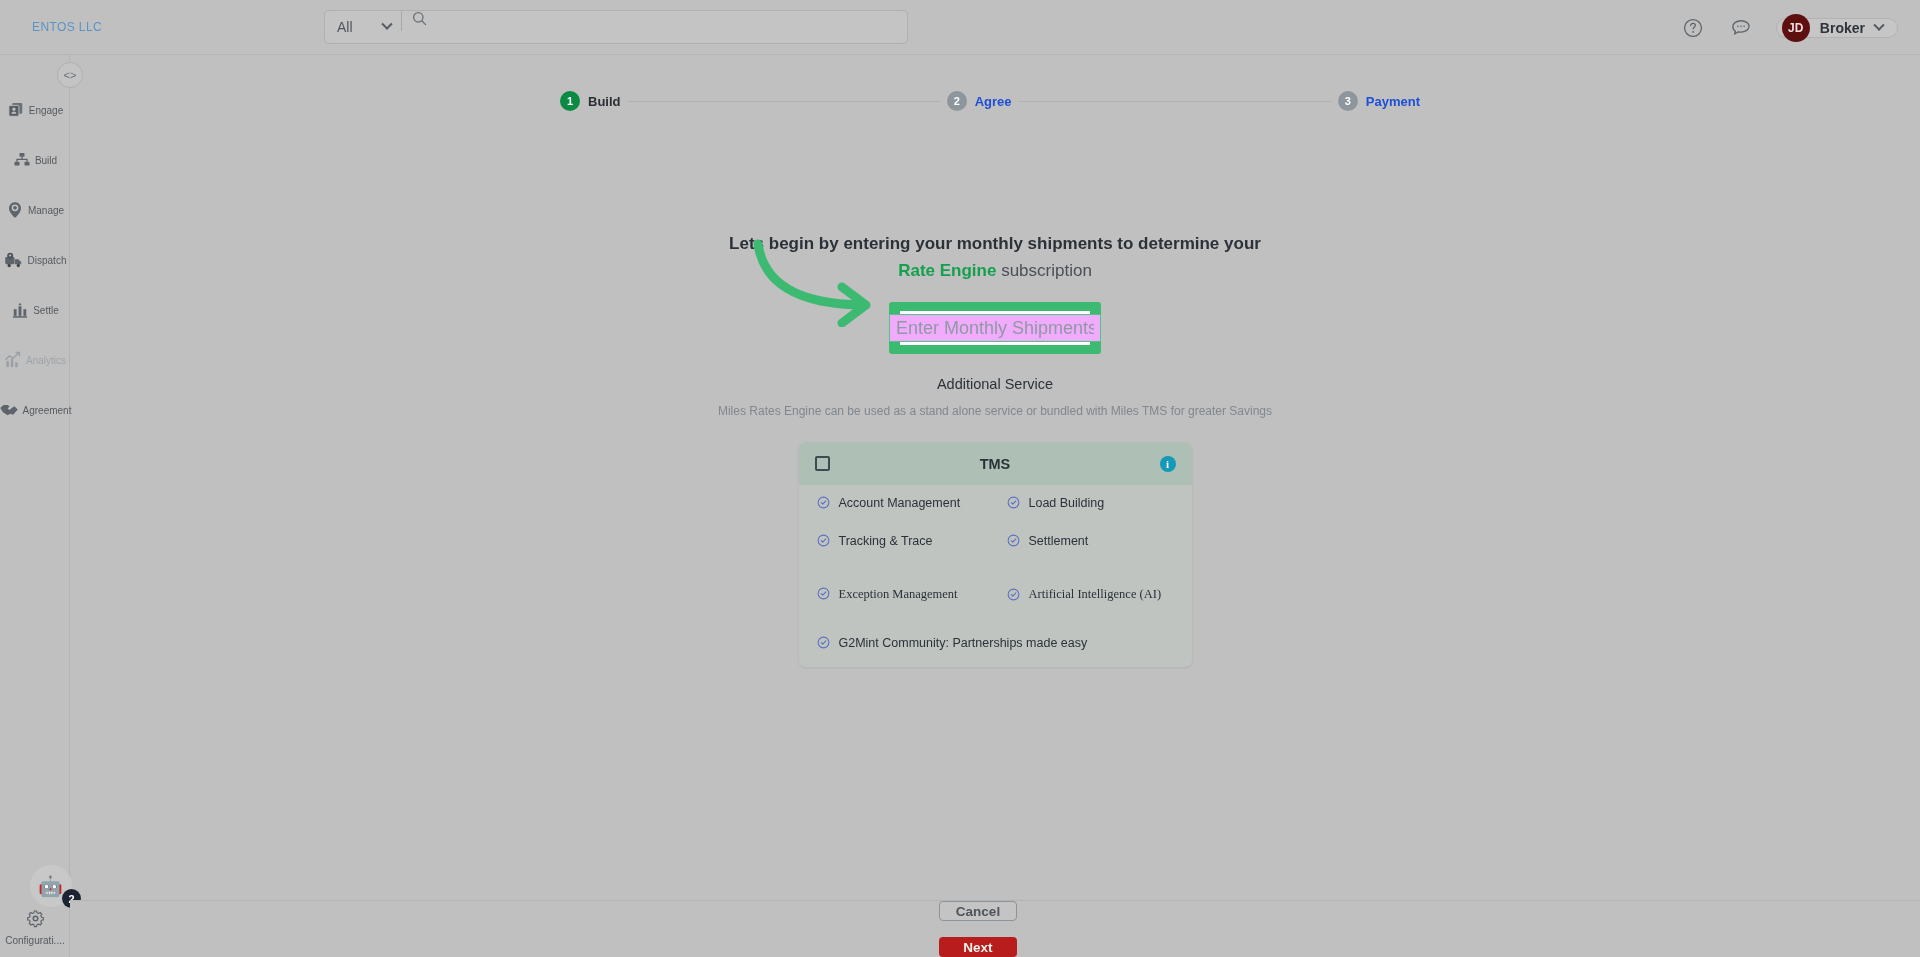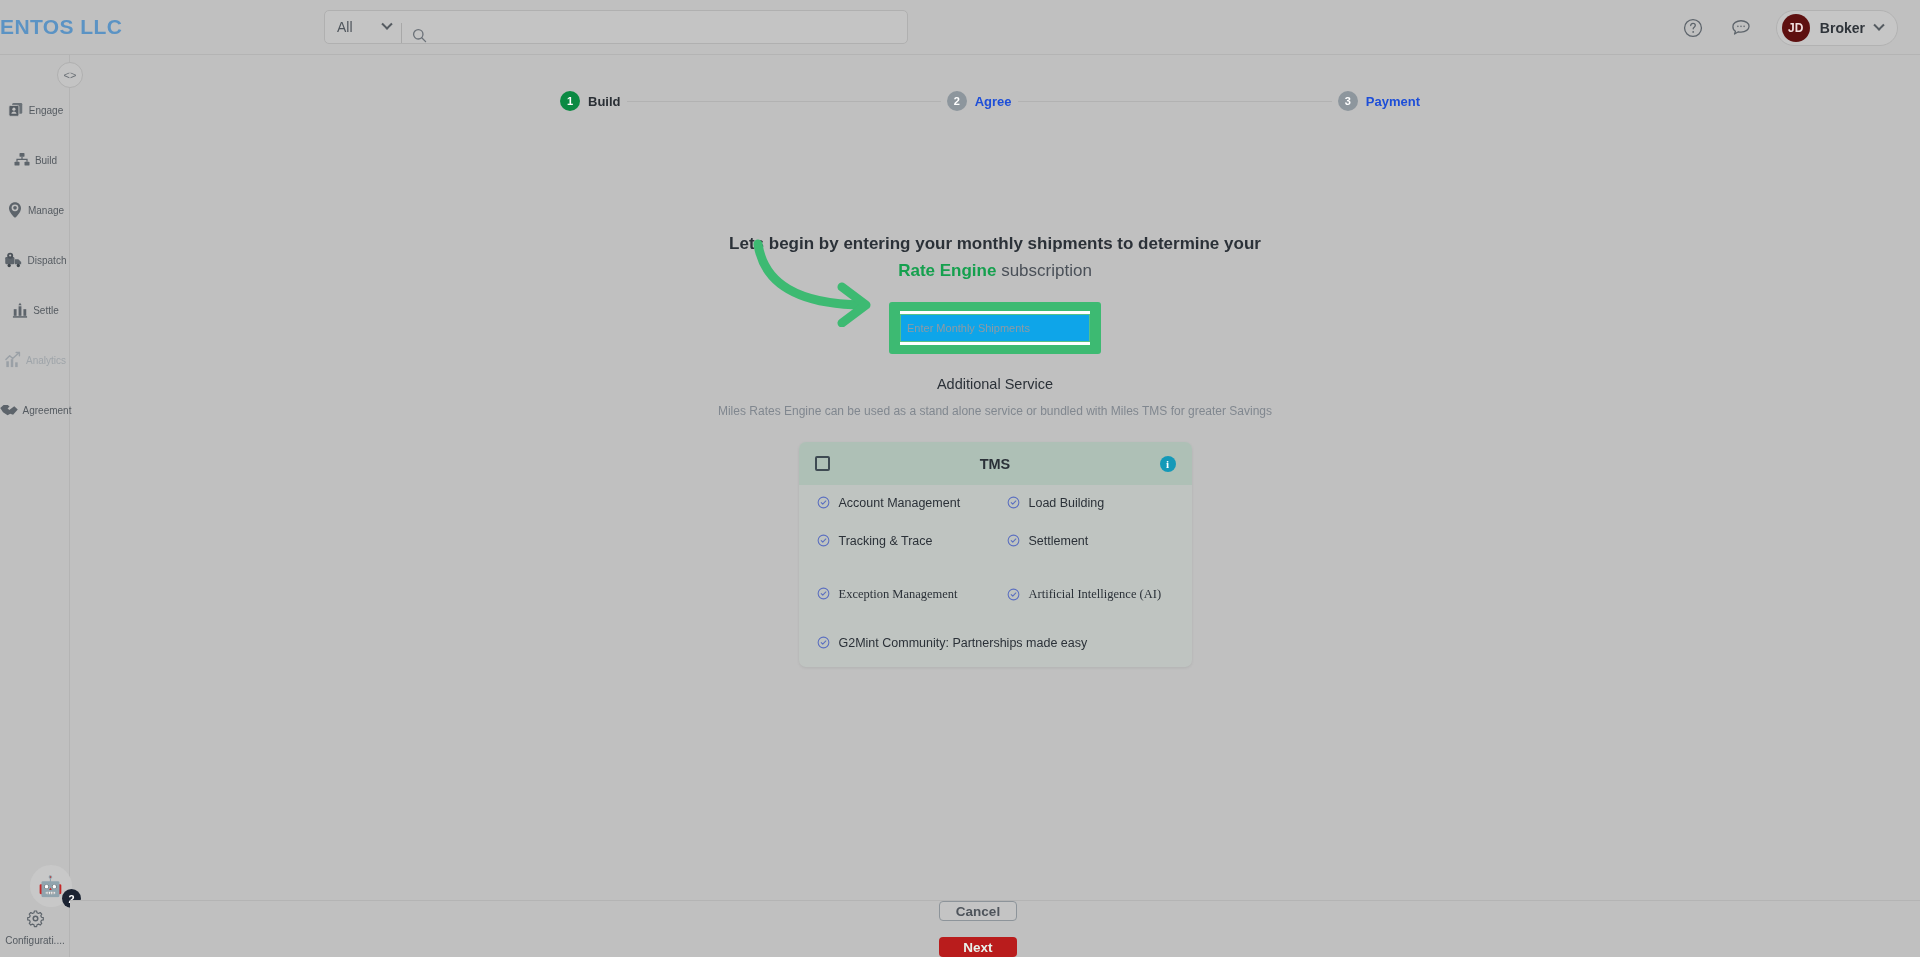--- a/index.html
+++ b/index.html
@@ -19,32 +19,33 @@
 
   
   #topbar {
     position: absolute; left: 0; top: 0;
     width: 1920px; height: 55px;
     background: #c0c0c0;
     border-bottom: 1px solid #b4b4b4;
     display: flex; align-items: center;
   }
   #brand {
-    font-size: 21px; font-weight: bold;
+    margin-left: 32px;
+    font-size: 12px; font-weight: normal;
     letter-spacing: .4px;
     color: #5b93c4;
     white-space: nowrap;
   }
   #search-wrap {
     position: absolute; left: 324px; top: 10px;
     width: 584px; height: 34px;
     background: #c4c4c4;
     border: 1px solid #b0b0b0;
     border-radius: 5px;
-    display: flex; align-items: flex-end;
+    display: flex; align-items: flex-start;
   }
   #scope-select {
     width: 76px; height: 32px;
     display: flex; align-items: center; justify-content: space-between;
     padding: 0 10px 0 12px;
     font-size: 14px; color: #50565d;
     background: transparent; border: none;
   }
   .chev {
     display: inline-block;
@@ -72,21 +73,21 @@
     position: absolute; right: 22px; top: 0;
     height: 55px; display: flex; align-items: center; gap: 22px;
   }
   .round-icon-btn {
     width: 26px; height: 26px;
     display: flex; align-items: center; justify-content: center;
     cursor: pointer;
   }
   #user-chip {
     display: flex; align-items: center; gap: 10px;
-    height: 36px; padding: 0 14px 0 5px;
+    height: 20px; padding: 0 14px 0 5px;
     border: 1px solid #b2b2b2; border-radius: 20px;
     background: #c6c6c6;
     cursor: pointer;
   }
   #avatar {
     width: 28px; height: 28px; border-radius: 50%;
     background: #5e1010;
     color: #f0dede; font-size: 12px; font-weight: bold;
     display: flex; align-items: center; justify-content: center;
     letter-spacing: .3px;
@@ -189,24 +190,24 @@
     display: flex; align-items: center; justify-content: center;
   }
   #input-inner {
     width: 190px; height: 34px;
     background: #ffffff;
     display: flex; align-items: center; justify-content: center;
   }
   #shipments-input {
     width: 212px; height: 28px;
     border: 1px solid #55c187; outline: none;
-    font-size: 11px; color: #2b3138;
+    font-size: 18px; color: #2b3138;
     padding: 0 6px;
     font-family: "Liberation Sans", sans-serif;
-    background: #0ea5e9;
+    background: #f0abfc;
   }
   #shipments-input::placeholder { color: #8f9aa3; }
 
   #arrow-deco {
     position: absolute; left: 680px; top: 2px;
     width: 150px; height: 95px; pointer-events: none;
   }
 
   #additional-title {
     margin-top: 22px;

